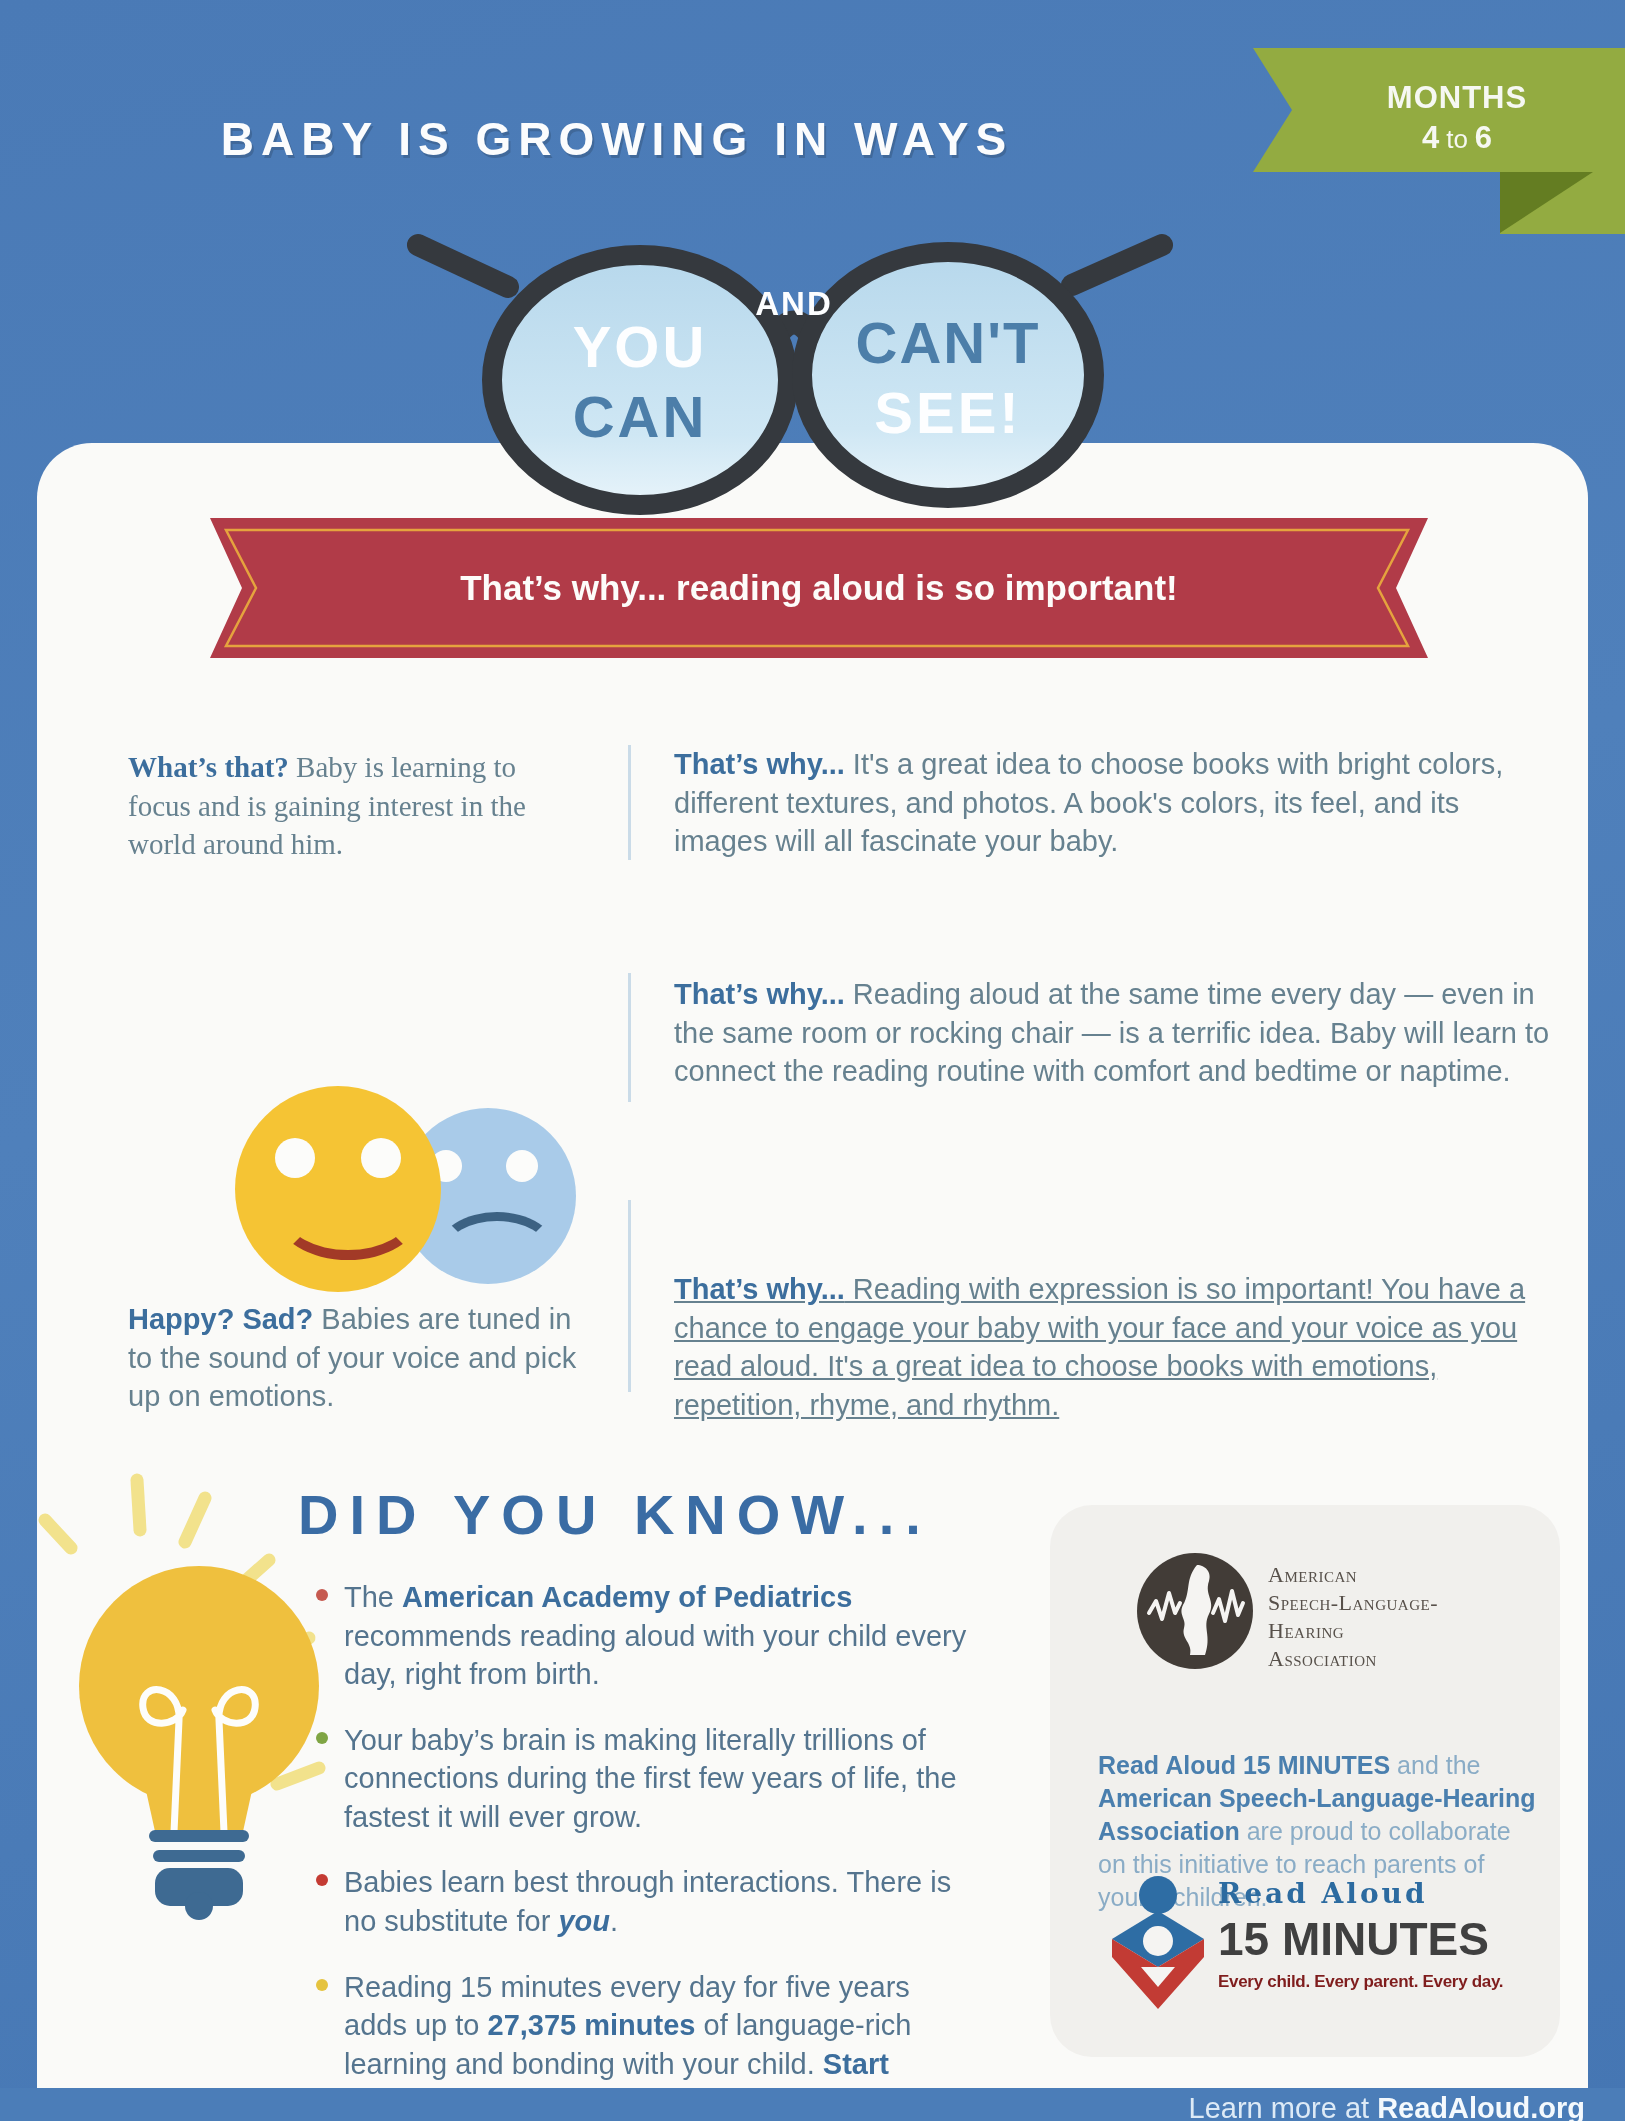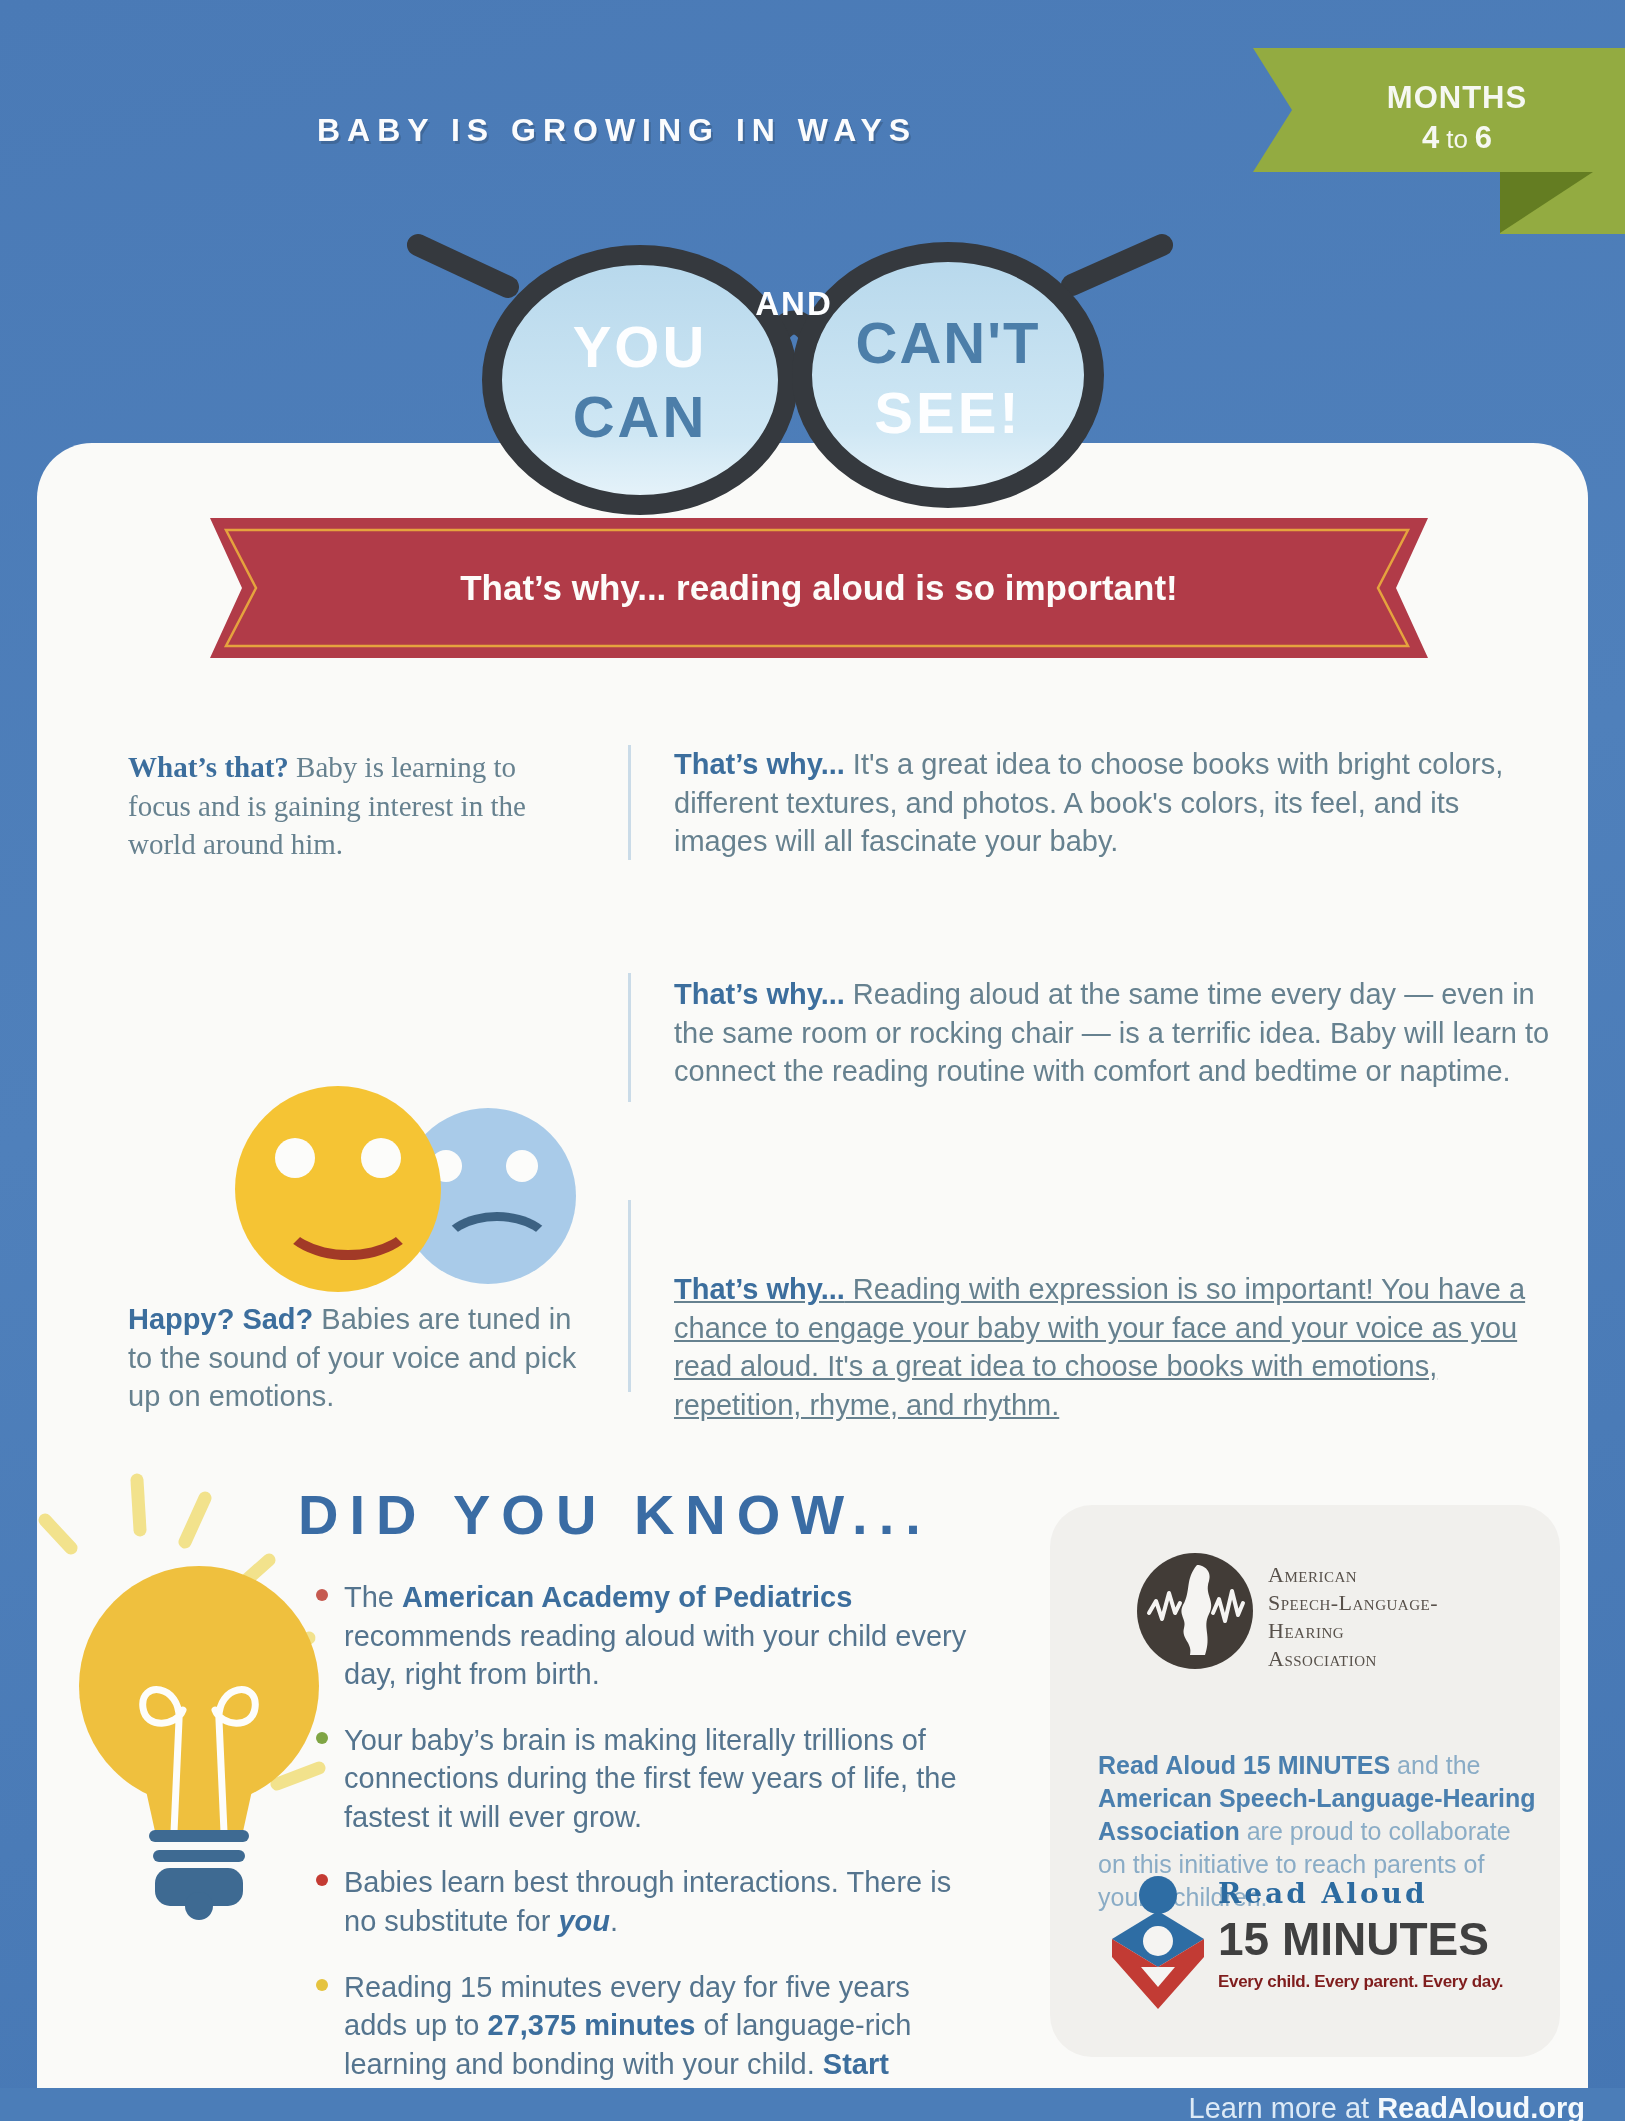--- a/index.html
+++ b/index.html
@@ -7,21 +7,21 @@
     position:relative;width:1625px;height:2121px;overflow:hidden;
     background:linear-gradient(165deg,#4a7ab6 0%,#4f80bb 45%,#4576b3 100%);
     font-family:"Liberation Sans",sans-serif;
   }
   .white-area{
     position:absolute;left:37px;top:443px;width:1551px;height:1645px;
     background:#fafaf8;border-radius:55px 55px 0 0;
   }
   .page-title{
     position:absolute;left:37px;top:112px;width:1160px;text-align:center;
-    font-size:32px;font-weight:bold;letter-spacing:7px;color:#fbfcfd;
+    font-size:46px;font-weight:bold;letter-spacing:7px;color:#fbfcfd;
     text-shadow:2px 3px 0 rgba(52,82,120,.45);
   }
   .badge-svg{position:absolute;left:1235px;top:40px;}
   .glasses-svg{position:absolute;left:400px;top:215px;}
   .ribbon-svg{position:absolute;left:210px;top:518px;}
   .row-left{position:absolute;left:128px;font-size:29px;line-height:1.33;color:#66818f;}
   .row-right{position:absolute;left:674px;font-size:29px;line-height:1.33;color:#66818f;}
   .lead{font-weight:bold;color:#3c6e9d;}
   .divider{position:absolute;left:628px;width:3px;background:#cadbe8;}
   .face{position:absolute;border-radius:50%;}

